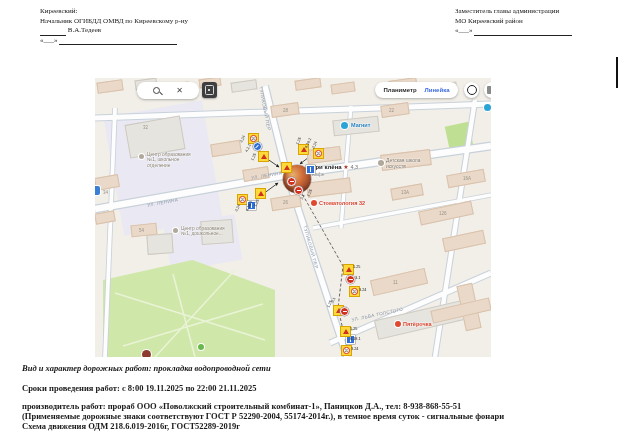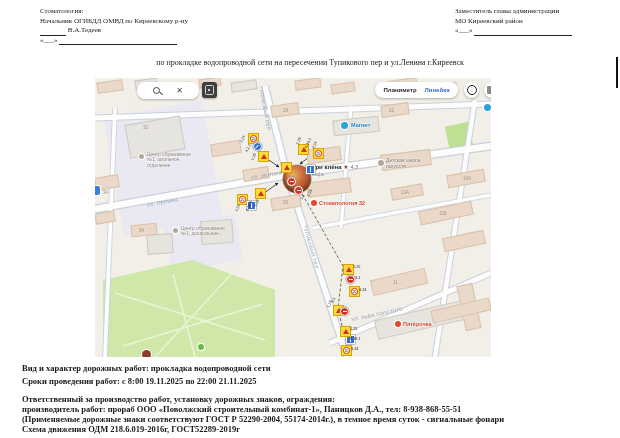--- a/index.html
+++ b/index.html
@@ -64,37 +64,36 @@
   .gost{position:absolute;font-size:3.8px;color:#1a1a1a;white-space:nowrap;}
   .rot{transform:rotate(-65deg);}
   .photo{position:absolute;width:28px;height:28px;border-radius:50%;
          background:radial-gradient(circle at 35% 35%,#e8b06a,#cf6a38 40%,#9c4a2a 70%,#6f3a26 100%);
          box-shadow:0 0 0 .6px rgba(0,0,0,.35), inset 2px -3px 4px rgba(60,20,5,.5);}
 </style>
 </head>
 <body>
 
 <div class="abs appr" style="left:40px;top:7px;">
-  <div>Стоматология:</div>
+  <div>Киреевский:</div>
   <div>Начальник ОГИБДД ОМВД по Киреевскому р-ну</div>
   <div><span class="sig-line" style="width:26px;"></span>
        <span>В.А.Тедеев</span></div>
   <div><span>«___»</span>
        <span class="sig-line" style="width:118px;"></span></div>
 </div>
 
 <div class="abs appr" style="left:455px;top:7px;">
   <div>Заместитель главы администрации</div>
   <div>МО Киреевский район</div>
   <div><span>«___»</span>
        <span class="sig-line" style="width:98px;"></span></div>
 </div>
 
 <div class="abs doc-title">
-  <div>по прокладке водопроводной сети на пересечении Тупикового пер и ул.Ленина г.Киреевск</div>
 </div>
 
 <div class="abs" id="mapRoot">
 
   <div class="zone" style="left:18px;top:30px;width:100px;height:120px;background:#eae9f3;transform:rotate(-10deg);"></div>
   <div class="zone" style="left:72px;top:142px;width:72px;height:46px;background:#eae9f3;transform:rotate(-10deg);"></div>
   <div class="zone" style="left:8px;top:182px;width:172px;height:100px;background:#cfe7a8;clip-path:polygon(0 20%,52% 0,100% 30%,100% 100%,0 100%);"></div>
   <div class="zone" style="left:352px;top:46px;width:24px;height:24px;background:#bfe093;transform:rotate(-12deg);"></div>
 
   <svg width="396" height="279" style="position:absolute;left:0;top:0;">
@@ -297,21 +296,20 @@
   </div>
   <div class="tb" style="left:369px;top:4px;width:15px;height:16px;border-radius:8px;justify-content:center;">
     <span class="ring"></span>
   </div>
   <div class="tb" style="left:389px;top:4px;width:12px;height:16px;border-radius:8px 0 0 8px;justify-content:center;">
     <span style="width:6px;height:8px;background:#8a8a8a;border-radius:1px;"></span>
   </div>
 </div>
 
 <div class="abs details">
-  <div style="margin-bottom:3px;">Вид и характер дорожных работ: прокладка водопроводной сети</div>
+  <div style="margin-bottom:10px;font-style:italic;">Вид и характер дорожных работ: прокладка водопроводной сети</div>
   <div style="margin-bottom:8px;">Сроки проведения работ: с 8:00 19.11.2025 по 22:00 21.11.2025</div>
-  <div>Ответственный за производство работ, установку дорожных знаков, ограждения:</div>
   <div>производитель работ: прораб ООО «Поволжский строительный комбинат-1», Паницков Д.А., тел: 8-938-868-55-51</div>
   <div>(Применяемые дорожные знаки соответствуют ГОСТ Р 52290-2004, 55174-2014г.), в темное время суток - сигнальные фонари</div>
   <div>Схема движения ОДМ 218.6.019-2016г,  ГОСТ52289-2019г</div>
 </div>
 
 <div class="abs edge-line"></div>
 
 </body></html>

